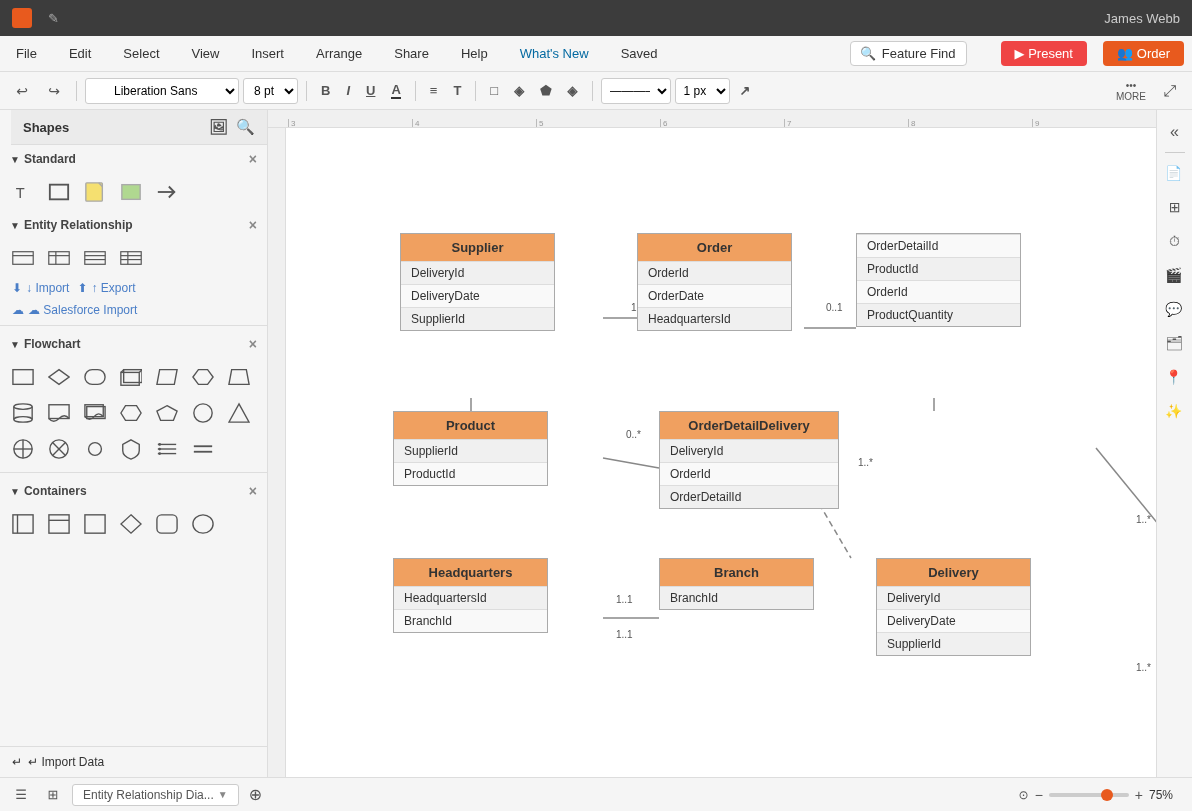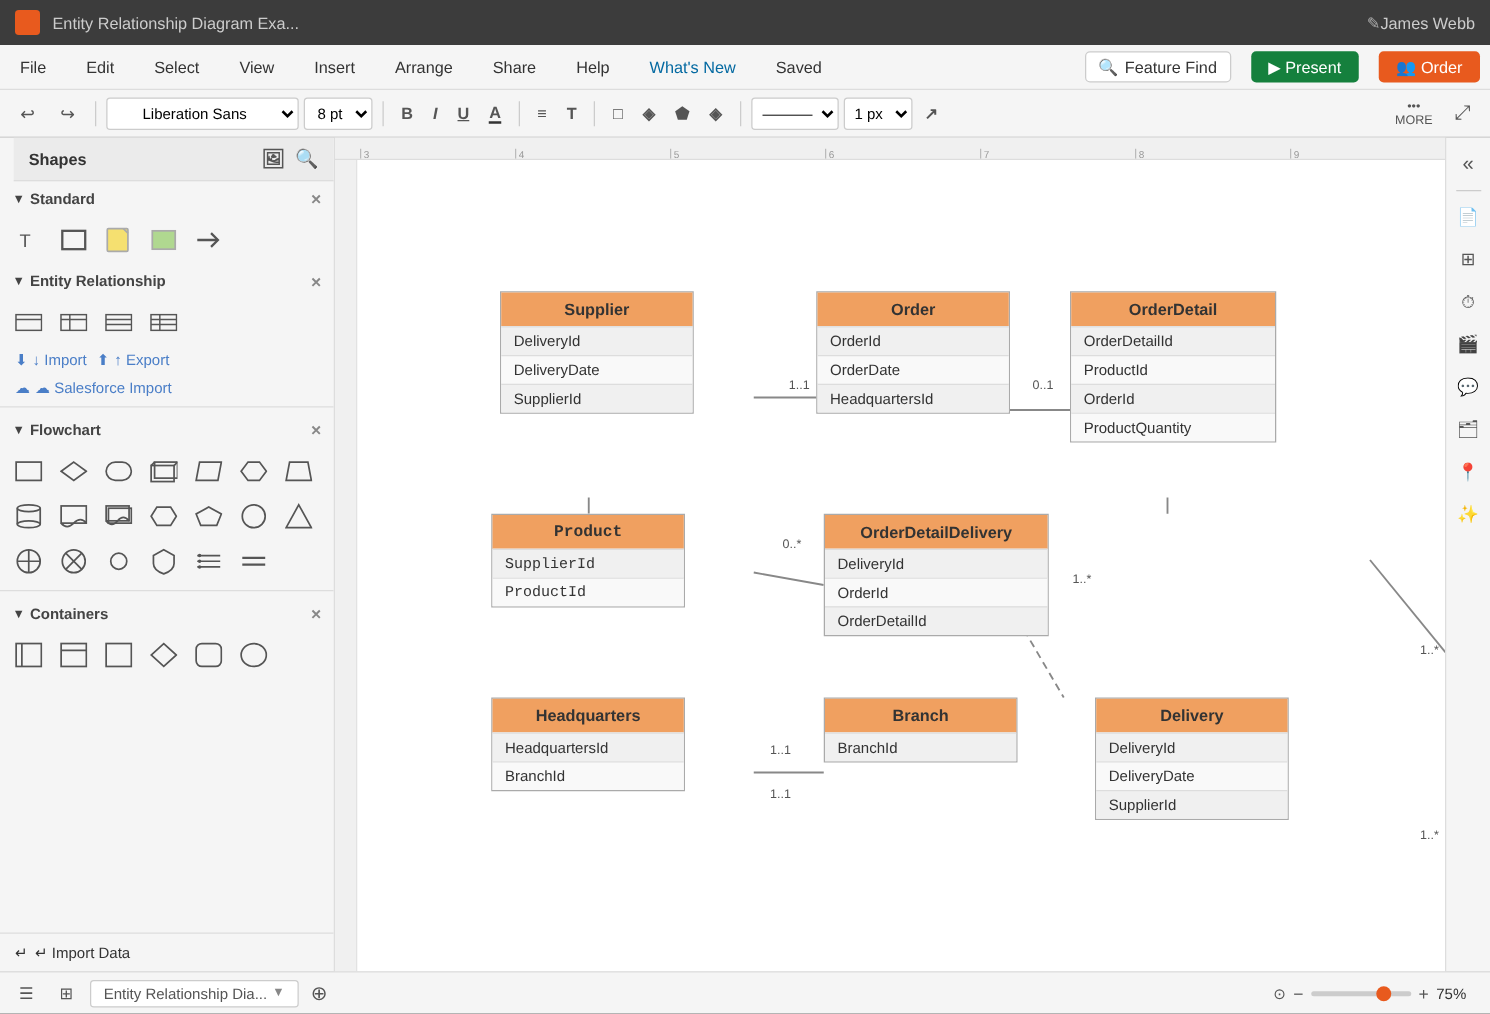--- a/index.html
+++ b/index.html
@@ -42,21 +42,21 @@
     #menu-bar .menu-item.active { color: #0369a1; }
     #menu-bar .spacer { flex: 1; }
     #menu-bar .feature-find {
       display: flex; align-items: center; gap: 5px;
       padding: 4px 10px; font-size: 13px; color: #333; cursor: pointer;
       border: 1px solid #ccc; border-radius: 4px; background: #fff;
     }
     #menu-bar .btn-present {
       display: flex; align-items: center; gap: 5px;
       padding: 5px 14px; font-size: 13px; color: #fff; cursor: pointer;
-      background: #15803d; border-radius: 4px; border: none;
+      background: #ef4444; border-radius: 4px; border: none; margin-left: 18px;
     }
     #menu-bar .btn-share {
       display: flex; align-items: center; gap: 5px;
       padding: 5px 14px; font-size: 13px; color: #fff; cursor: pointer;
       background: #e85a1e; border-radius: 4px; border: none;
     }
 
     
     #toolbar {
       height: 38px;
@@ -301,21 +301,20 @@
       padding-left: 2px;
       display: flex;
       align-items: flex-start;
     }
   </style>
 </head>
 <body>
 
 <div id="title-bar">
   <div class="app-icon"></div>
-  <span class="title-text">Entity Relationship Diagram Exa...</span>
   <span class="edit-icon">✎</span>
   <span class="user-name">James Webb</span>
 </div>
 
 <div id="menu-bar">
   <span class="menu-item">File</span>
   <span class="menu-item">Edit</span>
   <span class="menu-item">Select</span>
   <span class="menu-item">View</span>
   <span class="menu-item">Insert</span>
@@ -707,36 +706,35 @@
           <text x="330" y="510" font-size="10" fill="#555">1..1</text>
         </svg>
 
         <div class="erd-entity" style="left:114px; top:105px; min-width:155px;">
           <div class="erd-header header-orange">Supplier</div>
           <div class="erd-row row-light">DeliveryId</div>
           <div class="erd-row row-mid">DeliveryDate</div>
           <div class="erd-row row-light">SupplierId</div>
         </div>
 
-        <div class="erd-entity" style="left:367px; top:105px; min-width:155px;">
+        <div class="erd-entity" style="left:351px; top:105px; min-width:155px;">
           <div class="erd-header header-orange">Order</div>
           <div class="erd-row row-light">OrderId</div>
           <div class="erd-row row-mid">OrderDate</div>
           <div class="erd-row row-light">HeadquartersId</div>
         </div>
 
         <div class="erd-entity" style="left:570px; top:105px; min-width:165px;">
-          <div class="erd-header header-orange">OrderDetail</div>
           <div class="erd-row row-light">OrderDetailId</div>
           <div class="erd-row row-mid">ProductId</div>
           <div class="erd-row row-light">OrderId</div>
           <div class="erd-row row-mid">ProductQuantity</div>
         </div>
 
-        <div class="erd-entity" style="left:107px; top:283px; min-width:155px;font-family:Liberation Mono, monospace;">
+        <div class="erd-entity" style="left:107px; top:283px; min-width:155px;">
           <div class="erd-header header-orange">Product</div>
           <div class="erd-row row-light">SupplierId</div>
           <div class="erd-row row-mid">ProductId</div>
         </div>
 
         <div class="erd-entity" style="left:373px; top:283px; min-width:180px;">
           <div class="erd-header header-orange">OrderDetailDelivery</div>
           <div class="erd-row row-light">DeliveryId</div>
           <div class="erd-row row-mid">OrderId</div>
           <div class="erd-row row-light">OrderDetailId</div>

